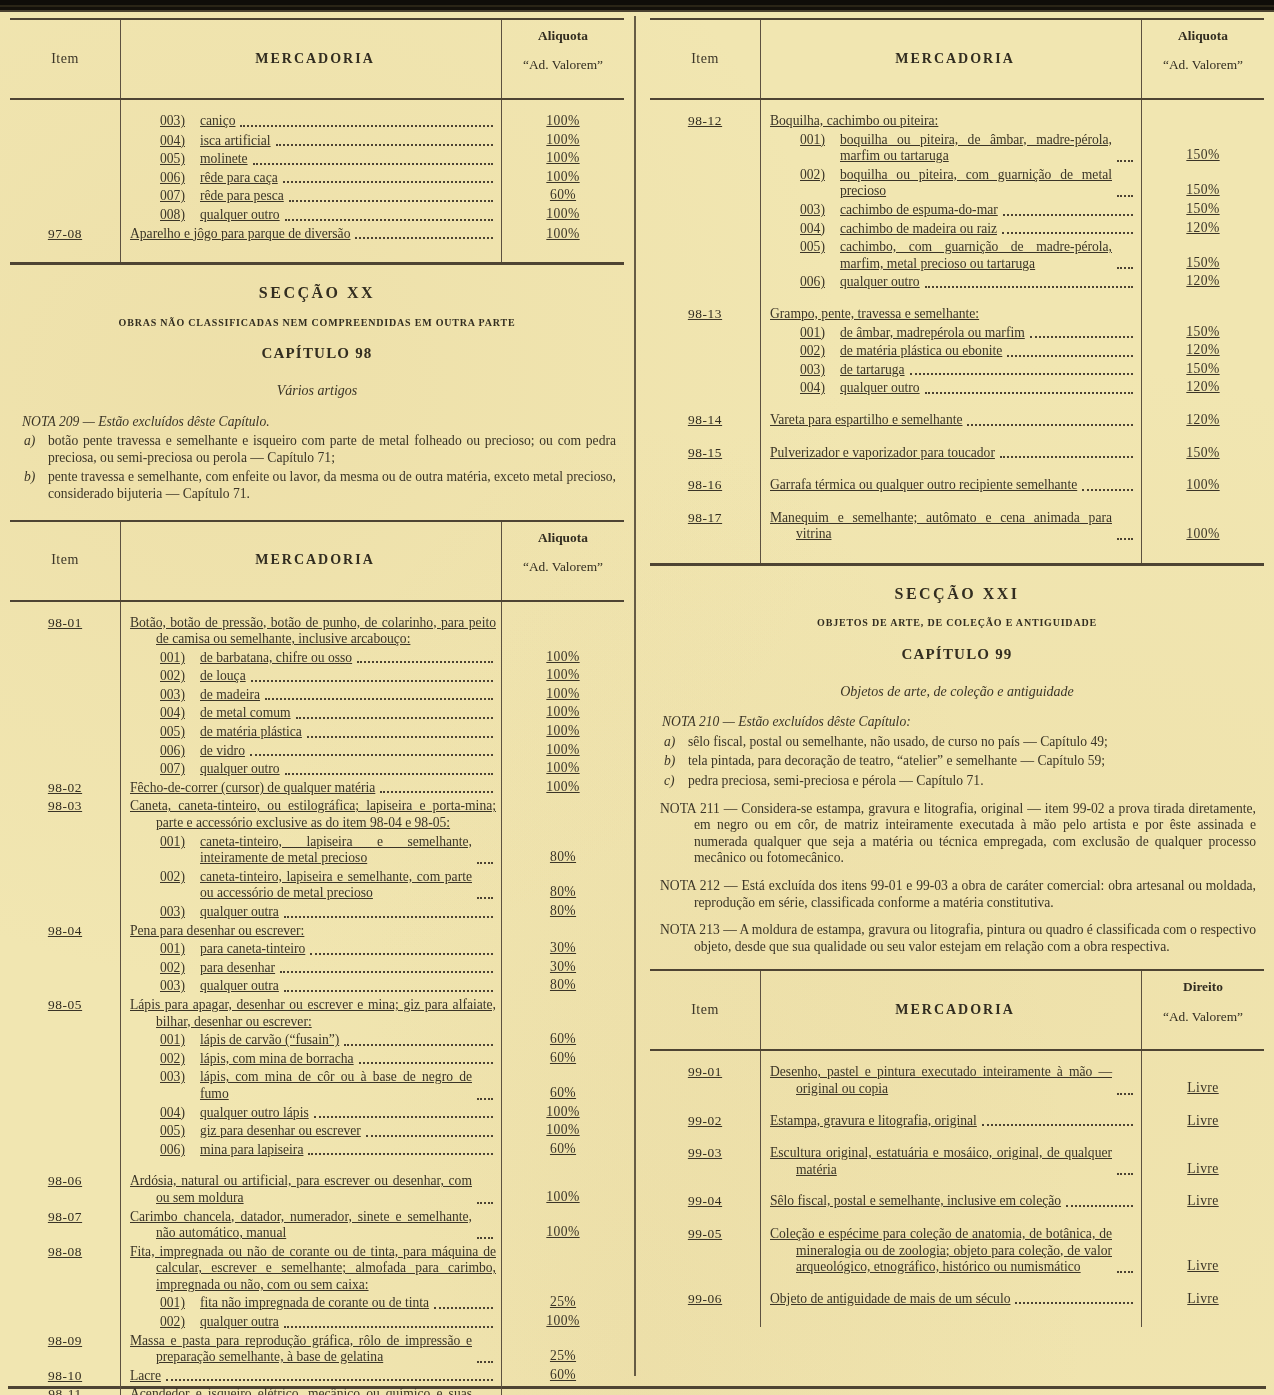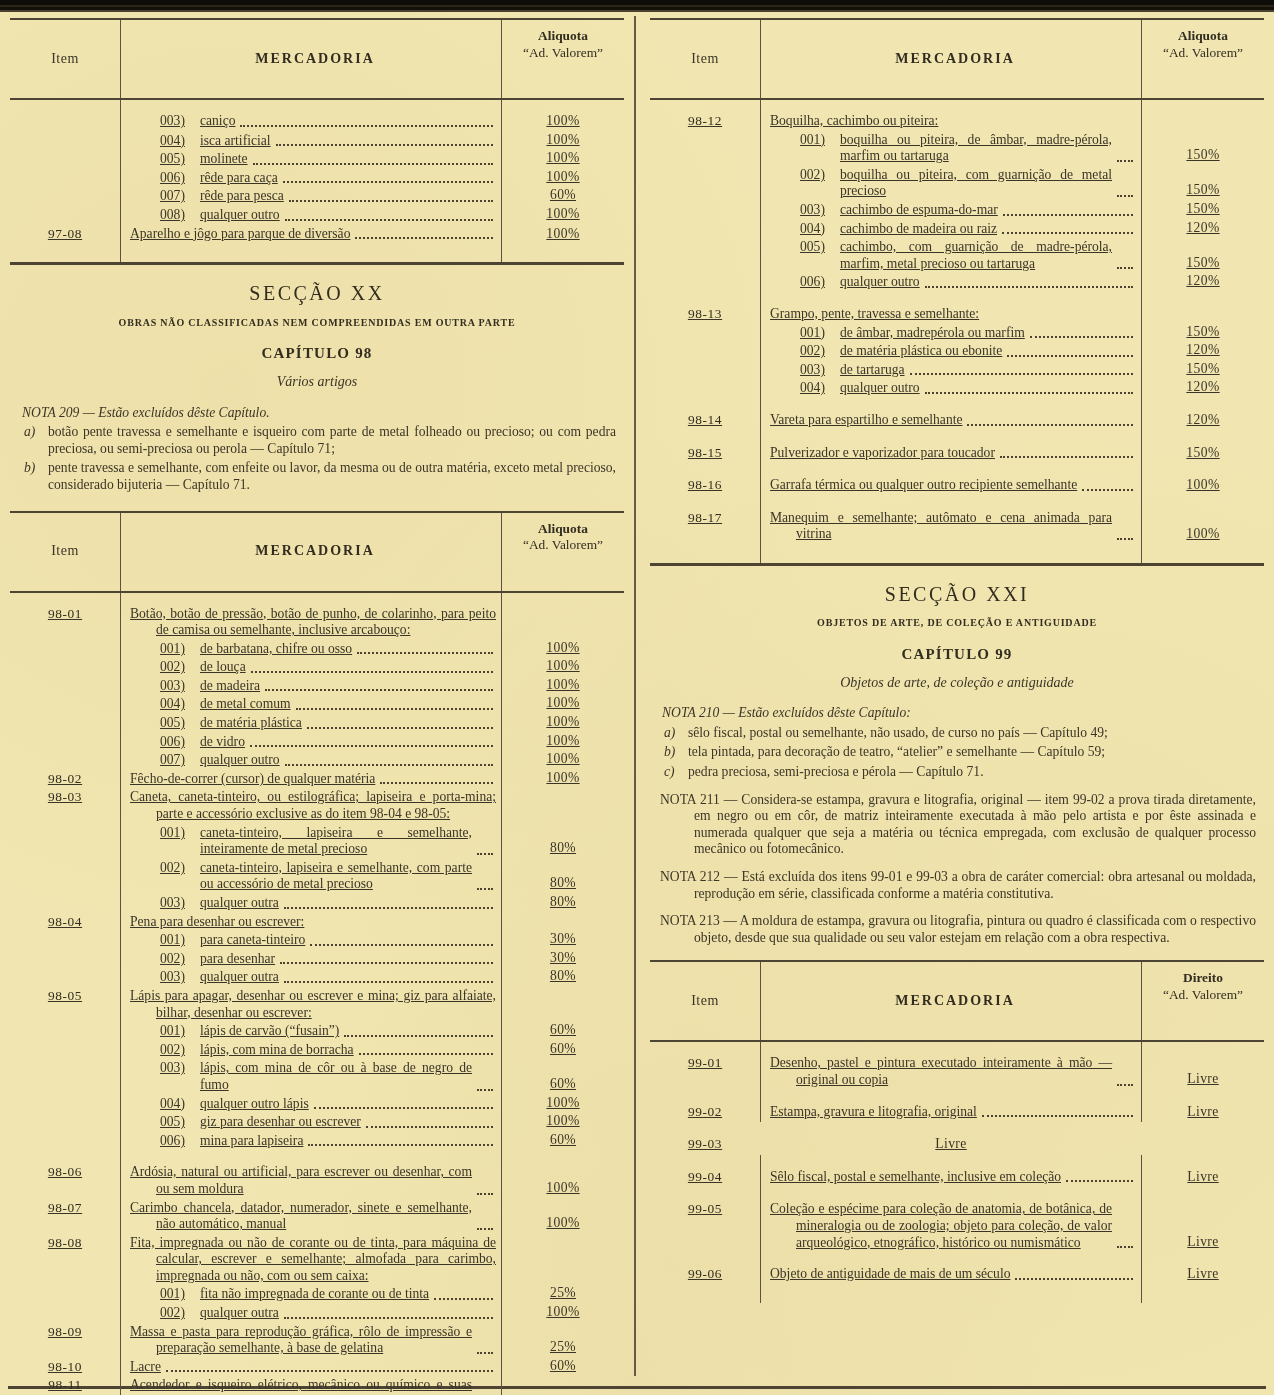--- a/index.html
+++ b/index.html
@@ -37,21 +37,21 @@
   .tariff-table{border-top:2px solid var(--rule);}
   .tariff-table.closed{border-bottom:3px solid var(--rule);}
   .header-row{display:grid;grid-template-columns:110px 1fr 122px;border-bottom:2.5px solid var(--rule);}
   .hc{padding:6px 4px;}
   .h-item{display:flex;align-items:center;justify-content:center;font-size:14px;letter-spacing:.5px;min-height:78px;}
   .h-merc{
     display:flex;align-items:center;justify-content:center;
     border-left:1.5px solid var(--rule-soft);border-right:1.5px solid var(--rule-soft);
     font-weight:bold;letter-spacing:2px;font-size:14px;color:var(--ink-strong);padding-left:12px;
   }
-  .h-rate{display:flex;flex-direction:column;align-items:center;text-align:center;
+  .h-rate{display:flex;flex-direction:column;justify-content:space-between;align-items:center;text-align:center;
     padding:8px 2px 24px;font-size:13.4px;color:var(--ink-strong);}
   .h-rate .r1{font-weight:bold;}
   .t-body{padding:0;text-decoration:underline;}
   .t-row{display:grid;grid-template-columns:110px 1fr 122px;}
   .t-body .t-row:first-child > div{padding-top:13px;}
   .t-body .t-row:last-child > div{padding-bottom:20px;}
   .t-row.gap > div{padding-top:14px;}
   .c-item{text-align:center;font-size:13.4px;letter-spacing:.6px;padding-top:1px;color:var(--ink-strong);}
   .c-desc{
     border-left:1.5px solid var(--rule-soft);border-right:1.5px solid var(--rule-soft);
@@ -61,24 +61,24 @@
   .d-line{display:flex;align-items:stretch;}
   .d-line .txt{flex:0 1 auto;text-align:justify;}
   .d-line .txt.hang{padding-left:26px;text-indent:-26px;}
   .d-line.lv1{padding-left:30px;}
   .d-line.lv1 .code{flex:0 0 40px;white-space:nowrap;}
   .dots{flex:1 1 16px;min-width:16px;align-self:flex-end;
     border-bottom:2.5px dotted #4b4232;margin:0 3px 3px 5px;height:0;}
 
   
   .section-block{padding:12px 4px 14px 4px;}
-  .sec-title{text-align:center;font-weight:normal;font-size:20px;letter-spacing:2.5px;color:var(--ink-strong);margin-top:8px;}
+  .sec-title{text-align:center;font-weight:bold;font-size:16px;letter-spacing:2.5px;color:var(--ink-strong);margin-top:8px;}
   .sec-subtitle{text-align:center;font-weight:bold;font-size:10px;letter-spacing:.8px;margin-top:13px;color:var(--ink-strong);}
   .sec-chapter{text-align:center;font-weight:bold;font-size:15px;letter-spacing:1.2px;margin-top:14px;color:var(--ink-strong);}
-  .sec-chapter-sub{text-align:center;font-style:italic;font-size:14px;margin-top:12px;}
+  .sec-chapter-sub{text-align:center;font-style:italic;font-size:14px;margin-top:21px;}
   .nota-label{margin-top:14px;padding-left:8px;font-size:13.6px;font-style:italic;}
   .note-items{margin-top:2px;}
   .note-item{display:flex;margin:3px 0;}
   .note-letter{flex:0 0 34px;font-style:italic;padding-left:10px;}
   .note-text{flex:1;text-align:justify;padding-right:4px;}
   .nota-paras .nota-para{margin:11px 0 0 0;padding:0 4px 0 40px;text-indent:-34px;text-align:justify;}
 </style>
 </head>
 <body>
 
@@ -783,20 +783,26 @@
             <div class="c-desc">
               <div class="d-line lv0">
                 <span class="txt hang">Estampa, gravura e litografia, original</span>
                 <span class="dots"></span>
               </div>
             </div>
             <div class="c-rate">Livre</div>
           </div>
           <div class="t-row gap">
             <div class="c-item">99-03</div>
+            <div class="c-desc">
+              <div class="d-line lv0">
+                <span class="txt hang">Escultura original, estatuária e mosáico, original, de qualquer matéria</span>
+                <span class="dots"></span>
+              </div>
+            </div>
             <div class="c-rate">Livre</div>
           </div>
           <div class="t-row gap">
             <div class="c-item">99-04</div>
             <div class="c-desc">
               <div class="d-line lv0">
                 <span class="txt hang">Sêlo fiscal, postal e semelhante, inclusive em coleção</span>
                 <span class="dots"></span>
               </div>
             </div>

